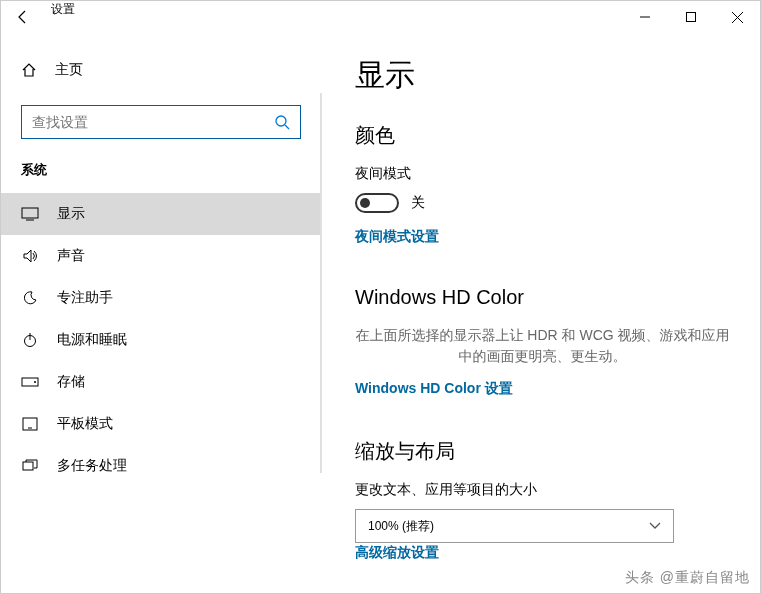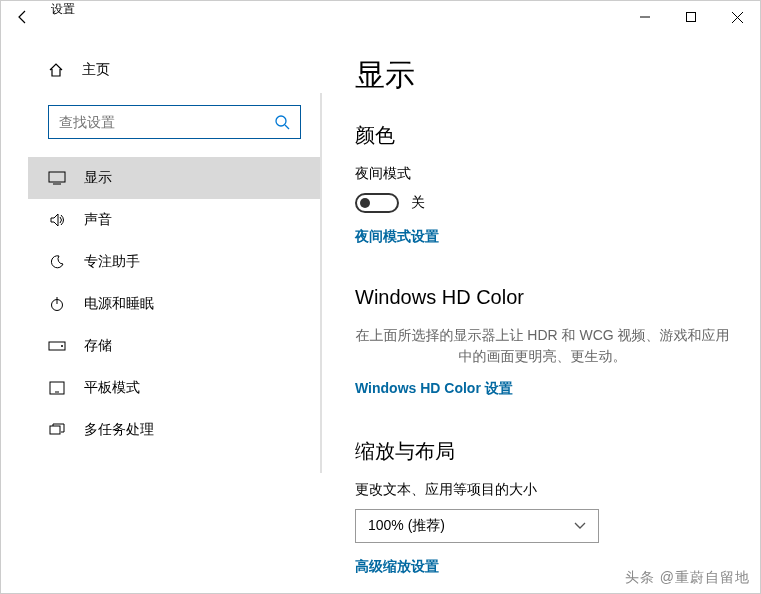--- a/index.html
+++ b/index.html
@@ -5,42 +5,42 @@
 * { margin: 0; padding: 0; box-sizing: border-box; font-family: "Microsoft YaHei", "Segoe UI", sans-serif; }
 body { width: 761px; height: 594px; background: #fff; overflow: hidden; position: relative; border: 1px solid #ccc; }
 
 .titlebar { height: 32px; display: flex; align-items: flex-start; }
 .back-btn { width: 44px; height: 32px; display: flex; align-items: center; justify-content: center; cursor: pointer; }
 .title { font-size: 12px; margin-left: 6px; color: #000; }
 .win-controls { margin-left: auto; display: flex; }
 .win-btn { width: 46px; height: 32px; display: flex; align-items: center; justify-content: center; cursor: pointer; }
 
 .content { display: flex; height: 558px; }
-.sidebar { width: 320px; padding-top: 18px; position: relative; padding-left: 27px; }
+.sidebar { width: 320px; padding-top: 18px; position: relative; }
 .home-row { display: flex; align-items: center; padding: 10px 20px; gap: 18px; cursor: pointer; font-size: 14px; }
 .search-box { margin: 16px 20px 18px 20px; height: 34px; border: 1px solid #005a9e; display: flex; align-items: center; padding: 0 10px; }
 .search-box input { border: none; outline: none; flex: 1; font-size: 14px; background: transparent; color: #666; }
 .search-icon { color: #0078d4; }
 .category { font-size: 13px; font-weight: 600; padding: 4px 20px 14px 20px; }
 .nav-item { display: flex; align-items: center; padding: 12px 20px; gap: 18px; cursor: pointer; font-size: 14px; }
 .nav-item.active { background: #d9d9d9; }
 .nav-item .ic { width: 18px; display: flex; justify-content: center; }
 .divider-v { position: absolute; right: -1px; top: 60px; width: 2px; height: 380px; background: #e0e0e0; }
 
 .main { flex: 1; padding: 22px 30px 0 34px; overflow-y: auto; }
 .h1 { font-size: 30px; font-weight: 400; margin-bottom: 26px; }
 .h2 { font-size: 20px; font-weight: 400; margin-bottom: 16px; margin-top: 10px; }
 .label { font-size: 14px; margin-bottom: 10px; }
 .toggle-row { display: flex; align-items: center; gap: 12px; margin-bottom: 14px; }
 .toggle { width: 44px; height: 20px; border: 2px solid #333; border-radius: 10px; position: relative; cursor: pointer; }
 .toggle::after { content: ""; position: absolute; width: 10px; height: 10px; background: #333; border-radius: 50%; left: 3px; top: 3px; }
 .toggle-label { font-size: 14px; }
 .link { color: #0369a1; font-size: 14px; cursor: pointer; display: inline-block; margin-bottom: 30px; font-weight: bold; }
 .desc { font-size: 14px; color: #666; line-height: 1.5; margin-bottom: 12px; text-align: center; }
-.dropdown { width: 244px; height: 34px; border: 1px solid #999; display: flex; align-items: center; padding: 0 12px; font-size: 14px; cursor: pointer; margin-bottom: 14px; justify-content: space-between; }
+.dropdown { width: 319px; height: 34px; border: 1px solid #999; display: flex; align-items: center; padding: 0 12px; font-size: 12px; cursor: pointer; justify-content: space-between; }
 
 .watermark { position: absolute; bottom: 6px; right: 10px; font-size: 14px; color: #888; letter-spacing: 1px; }
 </style>
 </head>
 <body>
 
 <div class="titlebar">
   <div class="back-btn">
     <svg width="16" height="16" viewBox="0 0 16 16">
         <path d="M10 2 L4 8 L10 14" stroke="#000" stroke-width="1.2" fill="none"></path>
@@ -75,20 +75,21 @@
         </svg>
       <span>主页</span>
     </div>
     <div class="search-box">
       <input placeholder="查找设置" style="">
       <svg class="search-icon" width="16" height="16" viewBox="0 0 16 16">
           <circle cx="7" cy="7" r="5" stroke="#0078d4" fill="none" stroke-width="1.3"></circle>
           <line x1="11" y1="11" x2="15" y2="15" stroke="#0078d4" stroke-width="1.3"></line>
         </svg>
     </div>
+    <div class="category">系统</div>
 
     <div class="nav-item active">
       <span class="ic">
           <svg width="18" height="14" viewBox="0 0 18 14">
             <rect x="1" y="1" width="16" height="10" stroke="#000" fill="none"></rect>
             <line x1="5" y1="13" x2="13" y2="13" stroke="#000"></line>
           </svg>
         </span>
       <span>显示</span>
     </div>

